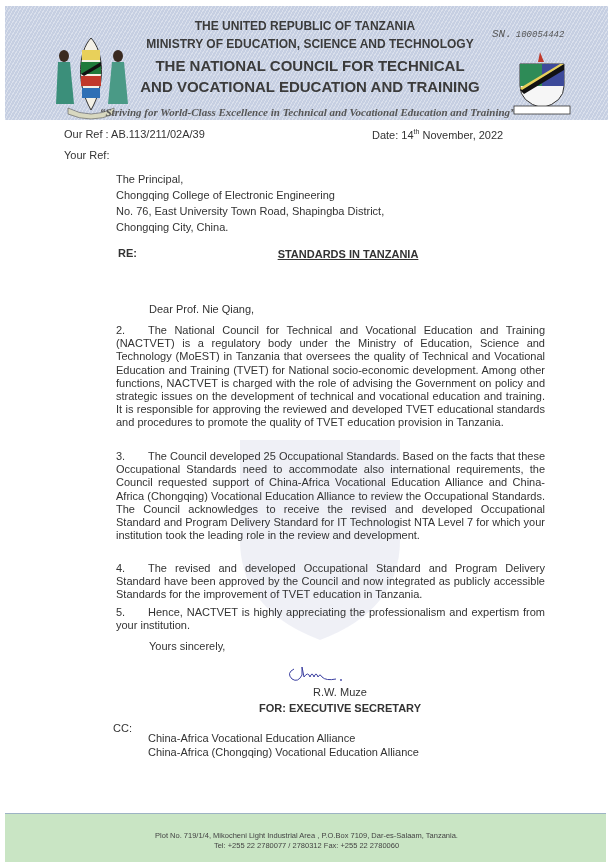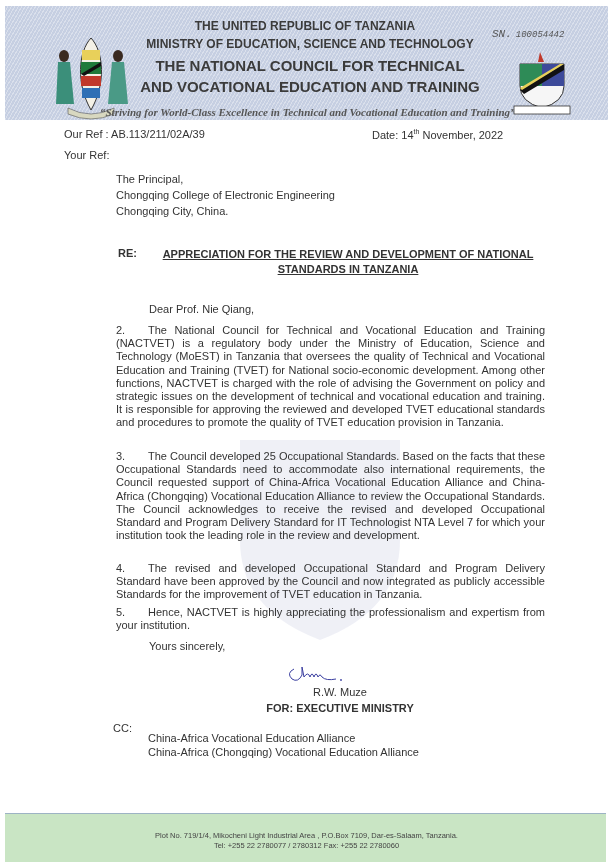--- a/index.html
+++ b/index.html
@@ -93,26 +93,26 @@
   <rect x="2" y="56" width="56" height="8" fill="#fff" stroke="#333" stroke-width="0.8"></rect>
 </svg>
 
 <div class="ref ref-our">Our Ref :  AB.113/211/02A/39</div>
 <div class="ref ref-your">Your Ref:</div>
 <div class="ref date"><span>Date: 14</span><sup>th</sup><span> November, 2022</span></div>
 
 <div class="addr">
   <div>The Principal,</div>
   <div>Chongqing College of Electronic Engineering</div>
+  <div>No. 76, East University Town Road, Shapingba District,</div>
   <div>Chongqing City, China.</div>
 </div>
 
 <div class="re-label">RE:</div>
 <div class="re-title">
-  <span>APPRECIATION FOR THE REVIEW AND DEVELOPMENT OF NATIONAL</span>
   <span>STANDARDS IN TANZANIA</span>
 </div>
 
 <svg class="watermark" viewBox="0 0 200 230">
   <path d="M20 20 L180 20 L180 120 Q180 190 100 220 Q20 190 20 120 Z" fill="#3d4a9a"></path>
 </svg>
 
 <div class="salutation">Dear Prof. Nie Qiang,</div>
 
 <div class="para p2"><span class="num">2.</span><span>The National Council for Technical and Vocational Education and Training (NACTVET) is a regulatory body under the Ministry of Education, Science and Technology (MoEST) in Tanzania that oversees the quality of Technical and Vocational Education and Training (TVET) for National socio-economic development. Among other functions, NACTVET is charged with the role of advising the Government on policy and strategic issues on the development of technical and vocational education and training. It is responsible for approving the reviewed and developed TVET educational standards and procedures to promote the quality of TVET education provision in Tanzania.</span></div>
@@ -121,21 +121,21 @@
 <div class="para p5"><span class="num">5.</span><span>Hence, NACTVET is highly appreciating the professionalism and expertism from your institution.</span></div>
 
 <div class="closing">Yours sincerely,</div>
 
 <svg class="signature" viewBox="0 0 60 24">
   <path d="M10 6 Q2 10 8 16 Q14 20 18 12 L18 4 L20 14 Q24 8 26 14 Q28 8 30 14 Q32 8 34 14 Q36 10 38 14 Q42 18 52 16" fill="none" stroke="#3b3fa0" stroke-width="1"></path>
   <circle cx="57" cy="17" r="0.9" fill="#3b3fa0"></circle>
 </svg>
 
 <div class="signer">R.W. Muze</div>
-<div class="signer-title">FOR: EXECUTIVE MINISTRY</div>
+<div class="signer-title">FOR: EXECUTIVE SECRETARY</div>
 
 <div class="cc-label">CC:</div>
 <div class="cc-list">
   <div>China-Africa Vocational Education Alliance</div>
   <div>China-Africa (Chongqing) Vocational Education Alliance</div>
 </div>
 
 <div class="footer">
   <div class="footer-line f1">Plot No. 719/1/4, Mikocheni Light Industrial Area , P.O.Box 7109, Dar-es-Salaam, Tanzania.</div>
   <div class="footer-line f2">Tel: +255 22 2780077 / 2780312  Fax: +255 22 2780060</div>

